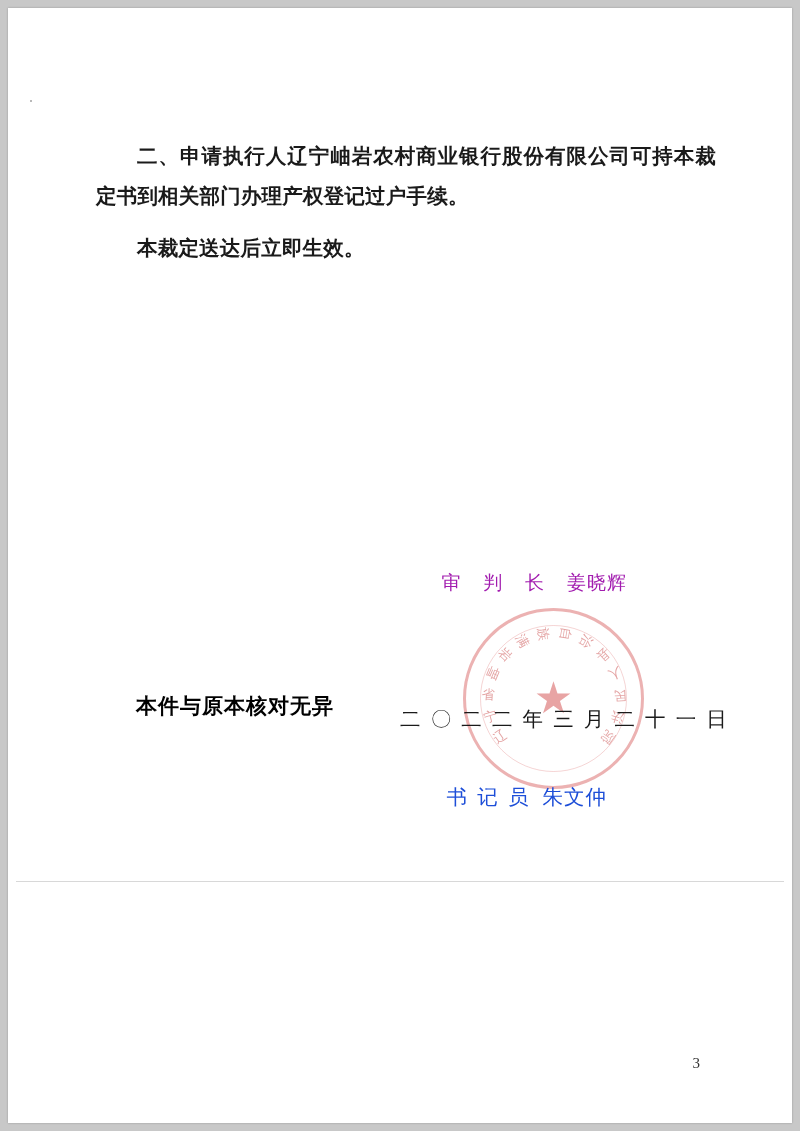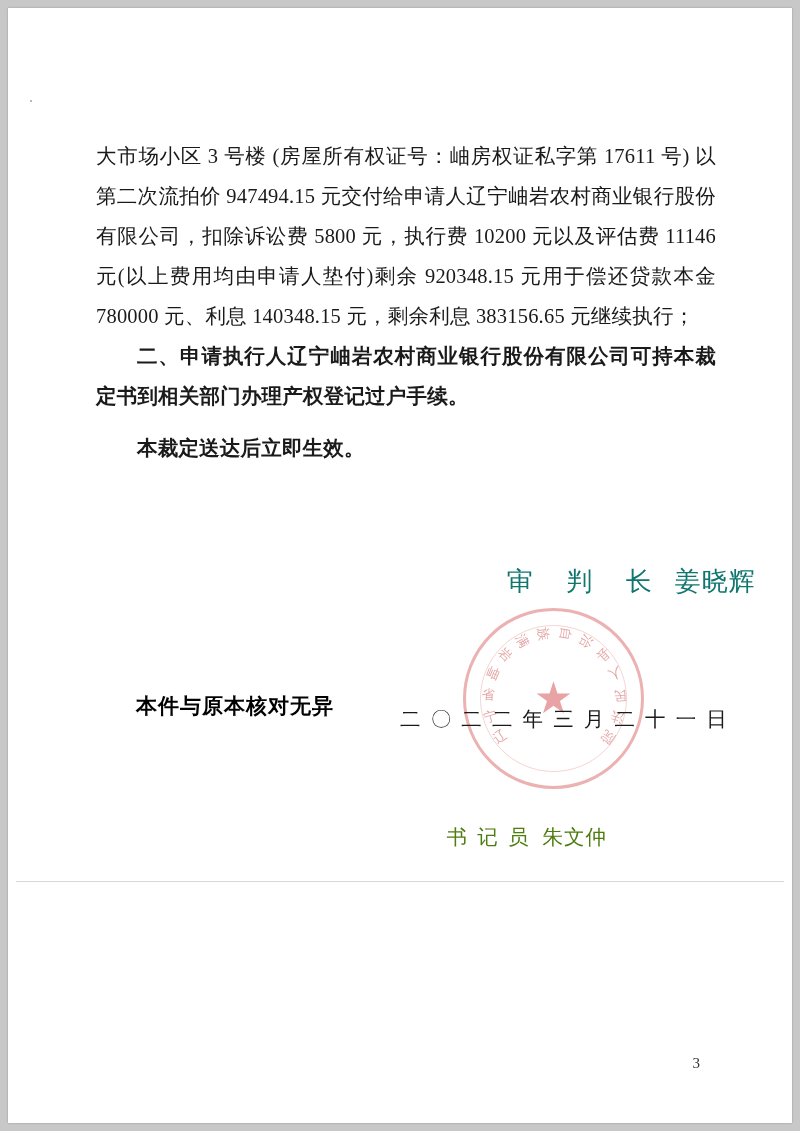--- a/index.html
+++ b/index.html
@@ -47,25 +47,25 @@
   }
   .gap-md { height: 12px; }
 
   .signatures {
     position: absolute;
     left: 405px;
     top: 527px;
     width: 300px;
   }
   .sig-line {
-    font-size: 26px;
+    font-size: 19px;
     line-height: 32px;
-    color: #0f766e;
+    color: #a21caf;
     white-space: pre;
-    font-family: Liberation Mono, monospace;
+    font-family: Liberation Serif, serif;
   }
   .sig-role {
     letter-spacing: 9px;
   }
   .sig-name {
     margin-left: 14px;
     letter-spacing: 1px;
   }
 
   .date-line {
@@ -75,23 +75,23 @@
     font-size: 20.5px;
     color: #1a1a1a;
     letter-spacing: 2.5px;
     white-space: pre;
     font-family: "Liberation Serif", serif;
   }
 
   .clerk-line {
     position: absolute;
     left: 418px;
-    top: 792px;
+    top: 752px;
     font-size: 20.5px;
-    color: #4d7c0f;
+    color: #1d4ed8;
     white-space: pre;
     font-family: "Liberation Serif", serif;
   }
 
   .red-stamp-text {
     position: absolute;
     left: 128px;
     top: 684px;
     font-size: 21px;
     font-weight: bold;
@@ -182,21 +182,20 @@
   }
 </style>
 </head>
 <body>
 
 <div class="page">
 
   <div class="edge-mark"></div>
 
   <div class="doc-body">
-    <p class="para">大市场小区 3 号楼 (房屋所有权证号：岫房权证私字第 17611 号) 以第二次流拍价 947494.15 元交付给申请人辽宁岫岩农村商业银行股份有限公司，扣除诉讼费 5800 元，执行费 10200 元以及评估费 11146 元(以上费用均由申请人垫付)剩余 920348.15 元用于偿还贷款本金 780000 元、利息 140348.15 元，剩余利息 383156.65 元继续执行；</p>
     <p class="para indent">二、申请执行人辽宁岫岩农村商业银行股份有限公司可持本裁定书到相关部门办理产权登记过户手续。</p>
     <div class="gap-md"></div>
     <p class="para indent">本裁定送达后立即生效。</p>
   </div>
 
   <div class="signatures">
     <div class="sig-line">
       <span class="sig-role">审 判 长</span><span class="sig-name">姜晓辉</span>
     </div>
   </div>

